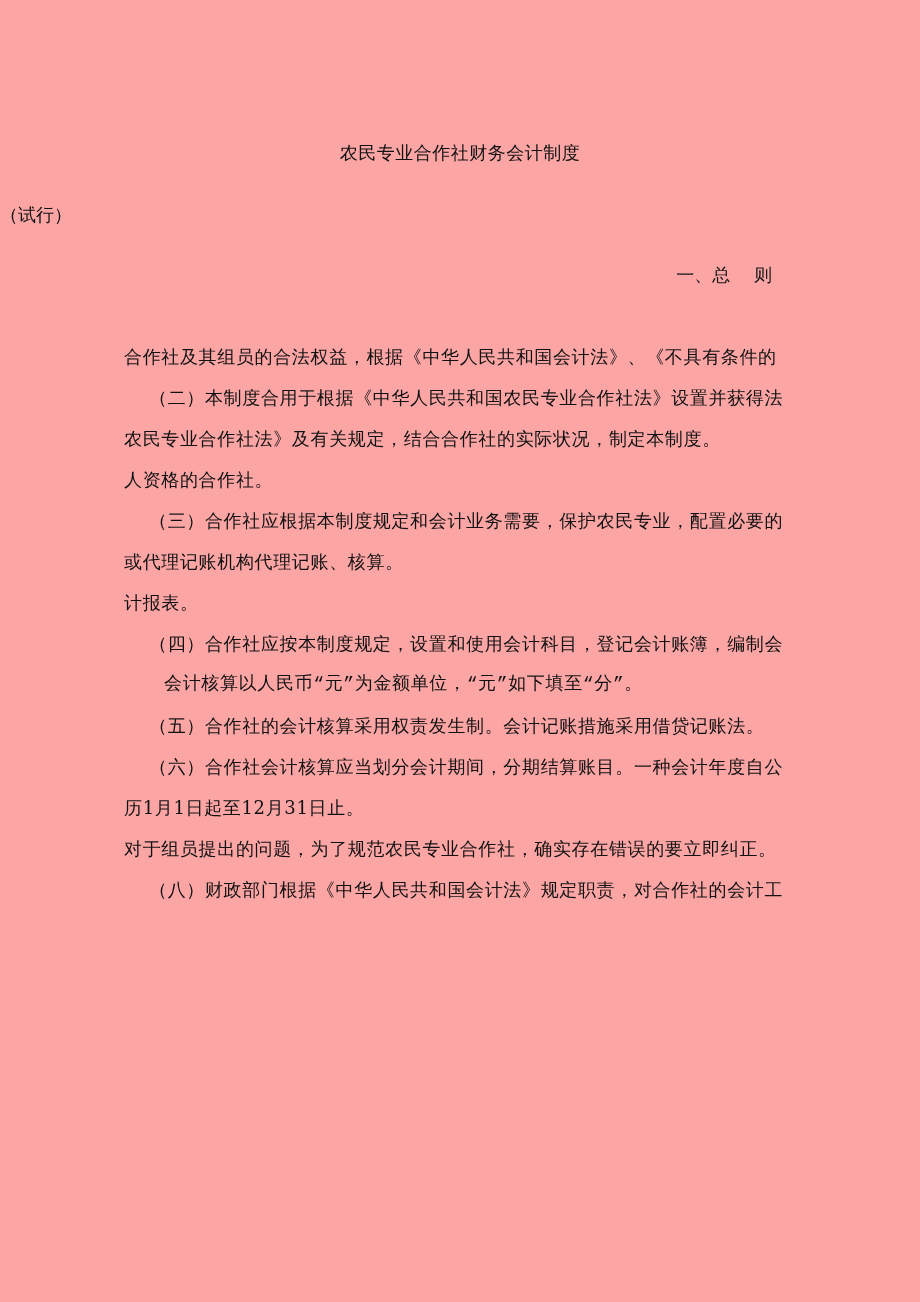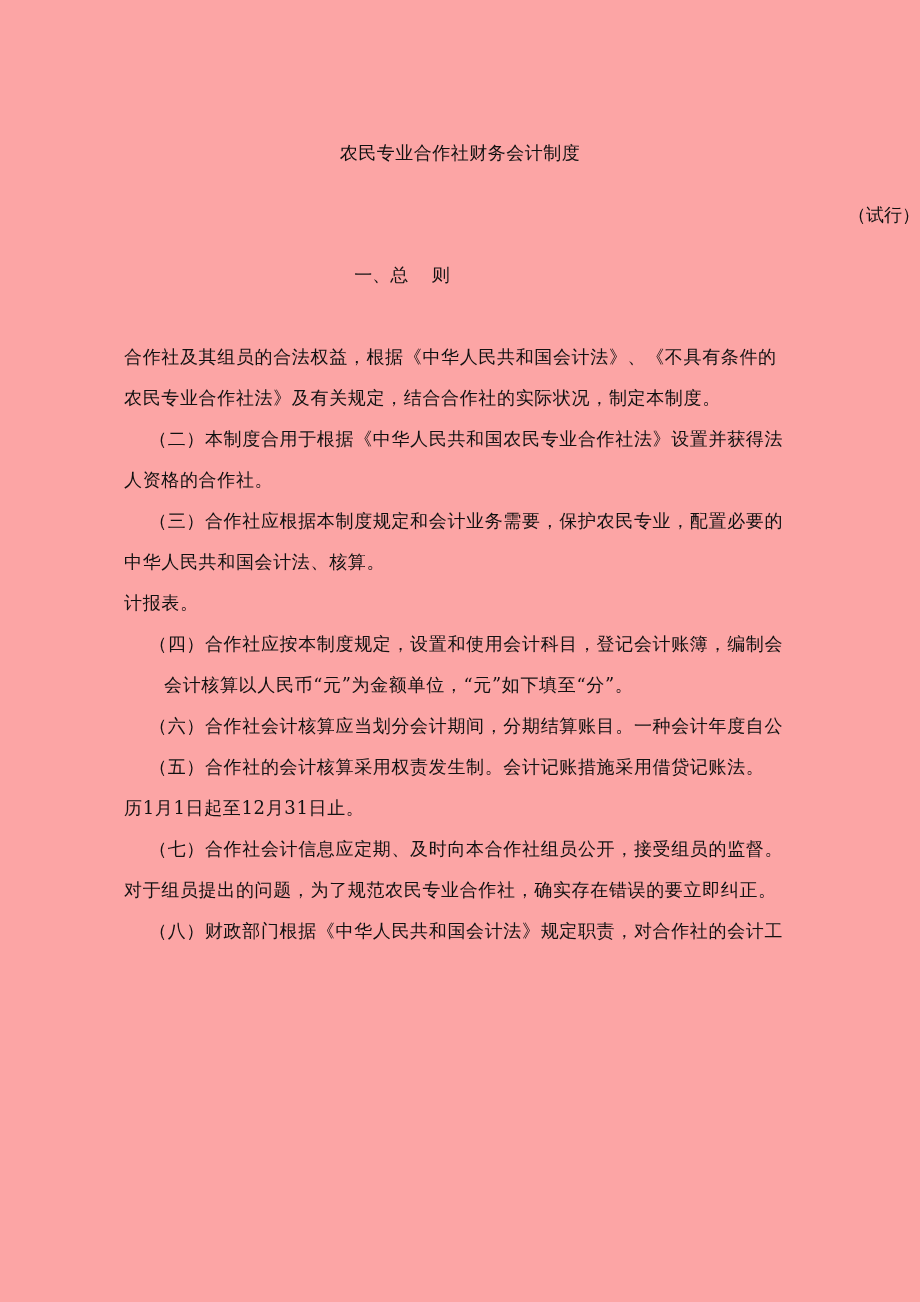--- a/index.html
+++ b/index.html
@@ -27,29 +27,29 @@
       left: 0; width: 920px;
       text-align: center;
       font-size: 18px;
       line-height: 24px;
       letter-spacing: 0.5px;
     }
     .subtitle {
       position: absolute;
       top: 203px;
       left: 0; width: 920px;
-      text-align: right;
+      text-align: left;
       font-size: 18px;
       line-height: 24px;
     }
     .section-heading {
       position: absolute;
       top: 263px;
-      left: 16px; width: 772px;
-      text-align: center;
+      left: 0; width: 772px;
+      text-align: right;
       font-size: 18px;
       line-height: 24px;
       white-space: pre;
     }
     .body {
       position: absolute;
       top: 336px;
       left: 124px;
       width: 676px;
       font-size: 18px;
@@ -57,51 +57,50 @@
       text-align: justify;
     }
     .line {
       display: block;
       white-space: nowrap;
       height: 41px;
       overflow: visible;
       letter-spacing: 0.65px;
     }
     .indent { padding-left: 25px; }
-    .indent-small { padding-left: 40px; }
+    .indent-small { padding-left: 40px; font-family: Liberation Mono, monospace; }
   </style>
 </head>
 <body>
 
 <div class="page">
 
   <div class="title">农民专业合作社财务会计制度</div>
   <div class="subtitle">（试行）</div>
   <div class="section-heading">一、总　 则</div>
 
   <div class="body">
 
     <span class="line">合作社及其组员的合法权益，根据《中华人民共和国会计法》、《不具有条件的</span>
+    <span class="line indent">（二）本制度合用于根据《中华人民共和国农民专业合作社法》设置并获得法</span>
+
     <span class="line">农民专业合作社法》及有关规定，结合合作社的实际状况，制定本制度。</span>
-
-    <span class="line indent">（二）本制度合用于根据《中华人民共和国农民专业合作社法》设置并获得法</span>
     <span class="line">人资格的合作社。</span>
 
     <span class="line indent">（三）合作社应根据本制度规定和会计业务需要，保护农民专业，配置必要的</span>
-    <span class="line">中华人民共和国会计法、核算。</span>
+    <span class="line">或代理记账机构代理记账、核算。</span>
 
     <span class="line">计报表。</span>
     <span class="line indent">（四）合作社应按本制度规定，设置和使用会计科目，登记会计账簿，编制会</span>
 
     <span class="line indent-small">会计核算以人民币“元”为金额单位，“元”如下填至“分”。</span>
 
+    <span class="line indent">（五）合作社的会计核算采用权责发生制。会计记账措施采用借贷记账法。</span>
+
     <span class="line indent">（六）合作社会计核算应当划分会计期间，分期结算账目。一种会计年度自公</span>
-
-    <span class="line indent">（五）合作社的会计核算采用权责发生制。会计记账措施采用借贷记账法。</span>
     <span class="line">历1月1日起至12月31日止。</span>
 
-    <span class="line indent">（七）合作社会计信息应定期、及时向本合作社组员公开，接受组员的监督。</span>
     <span class="line">对于组员提出的问题，为了规范农民专业合作社，确实存在错误的要立即纠正。</span>
 
     <span class="line indent">（八）财政部门根据《中华人民共和国会计法》规定职责，对合作社的会计工</span>
 
   </div>
 </div>
 
 </body></html>

